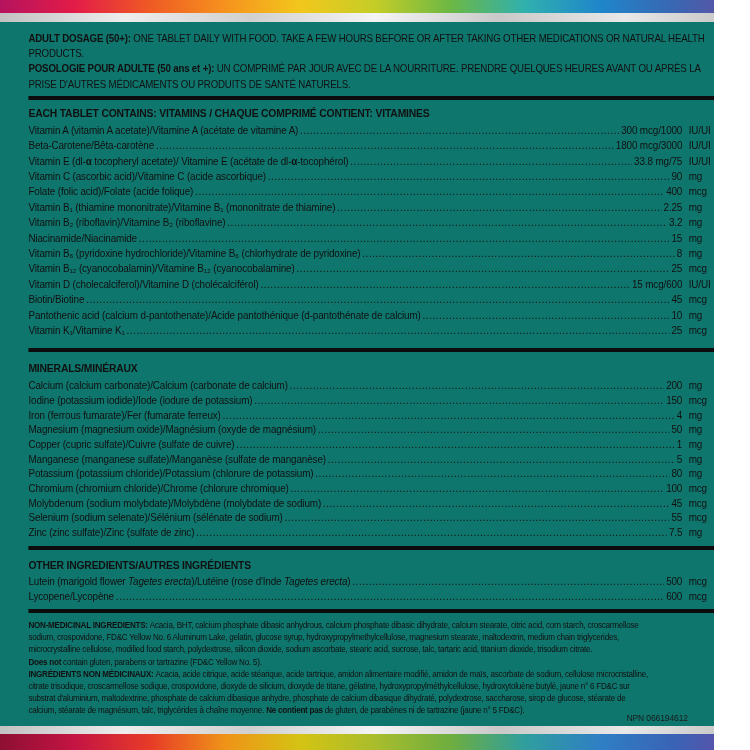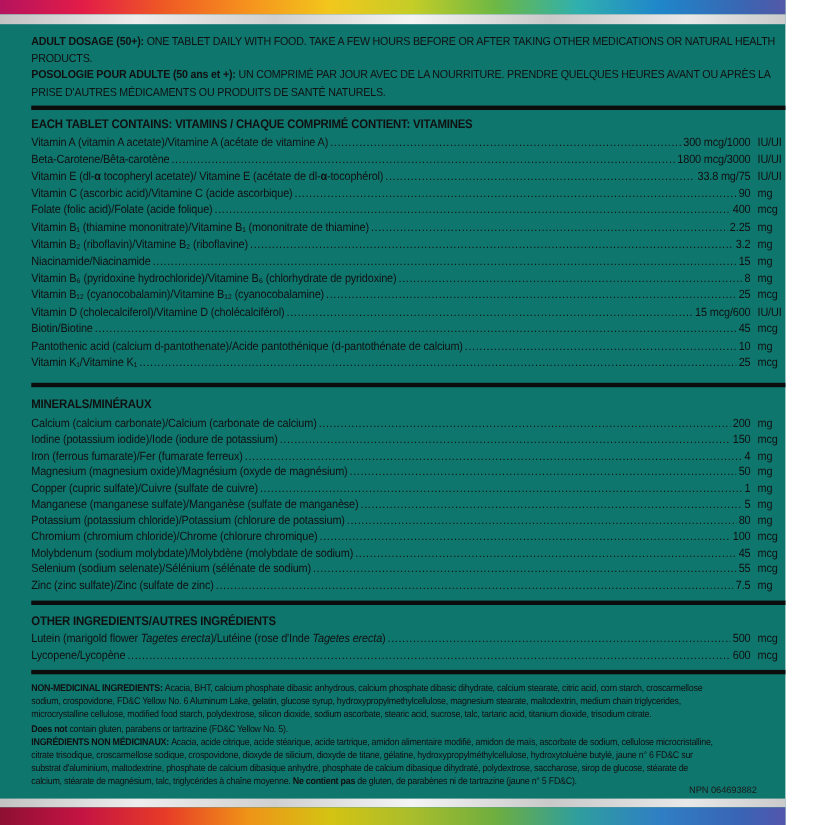--- a/index.html
+++ b/index.html
@@ -261,17 +261,17 @@
         <div class="line">sodium, crospovidone, FD&amp;C Yellow No. 6 Aluminum Lake, gelatin, glucose syrup, hydroxypropylmethylcellulose, magnesium stearate, maltodextrin, medium chain triglycerides,</div>
         <div class="line">microcrystalline cellulose, modified food starch, polydextrose, silicon dioxide, sodium ascorbate, stearic acid, sucrose, talc, tartaric acid, titanium dioxide, trisodium citrate.</div>
         <div class="line"><span class="b">Does not</span> contain gluten, parabens or tartrazine (FD&amp;C Yellow No. 5).</div>
         <div class="line"><span class="b">INGRÉDIENTS NON MÉDICINAUX: </span>Acacia, acide citrique, acide stéarique, acide tartrique, amidon alimentaire modifié, amidon de maïs, ascorbate de sodium, cellulose microcristalline,</div>
         <div class="line">citrate trisodique, croscarmellose sodique, crospovidone, dioxyde de silicium, dioxyde de titane, gélatine, hydroxypropylméthylcellulose, hydroxytoluène butylé, jaune n° 6 FD&amp;C sur</div>
         <div class="line">substrat d'aluminium, maltodextrine, phosphate de calcium dibasique anhydre, phosphate de calcium dibasique dihydraté, polydextrose, saccharose, sirop de glucose, stéarate de</div>
         <div class="line">calcium, stéarate de magnésium, talc, triglycérides à chaîne moyenne. <span class="b">Ne contient pas</span> de gluten, de parabènes ni de tartrazine (jaune n° 5 FD&amp;C).</div>
       </div>
   </div>
 
-  <div class="npn">NPN 064693882</div>
+  <div class="npn">NPN 066194612</div>
 
   <div class="bar sbottom" style="background: linear-gradient(90deg, rgb(194, 194, 194), rgb(237, 237, 237), rgb(208, 208, 208), rgb(244, 244, 244), rgb(201, 201, 201), rgb(232, 232, 232), rgb(191, 191, 191));"></div>
   <div class="bar rbottom" style="background: linear-gradient(90deg, rgb(142, 15, 51), rgb(196, 20, 67), rgb(231, 59, 40), rgb(239, 147, 24), rgb(212, 195, 19), rgb(169, 189, 44), rgb(111, 174, 63), rgb(47, 158, 158), rgb(47, 127, 196), rgb(58, 99, 181), rgb(107, 74, 162));"></div>
 </div>
 
 </body></html>

